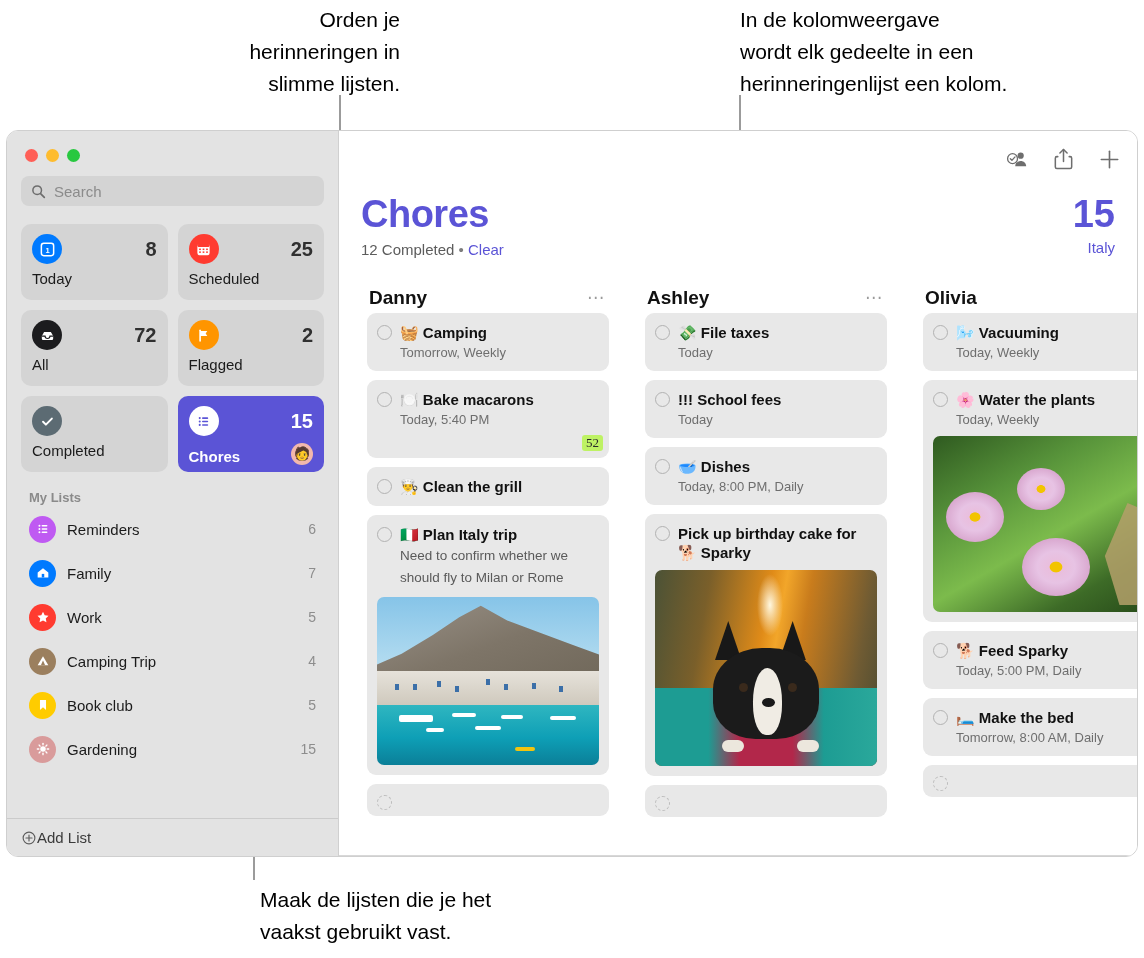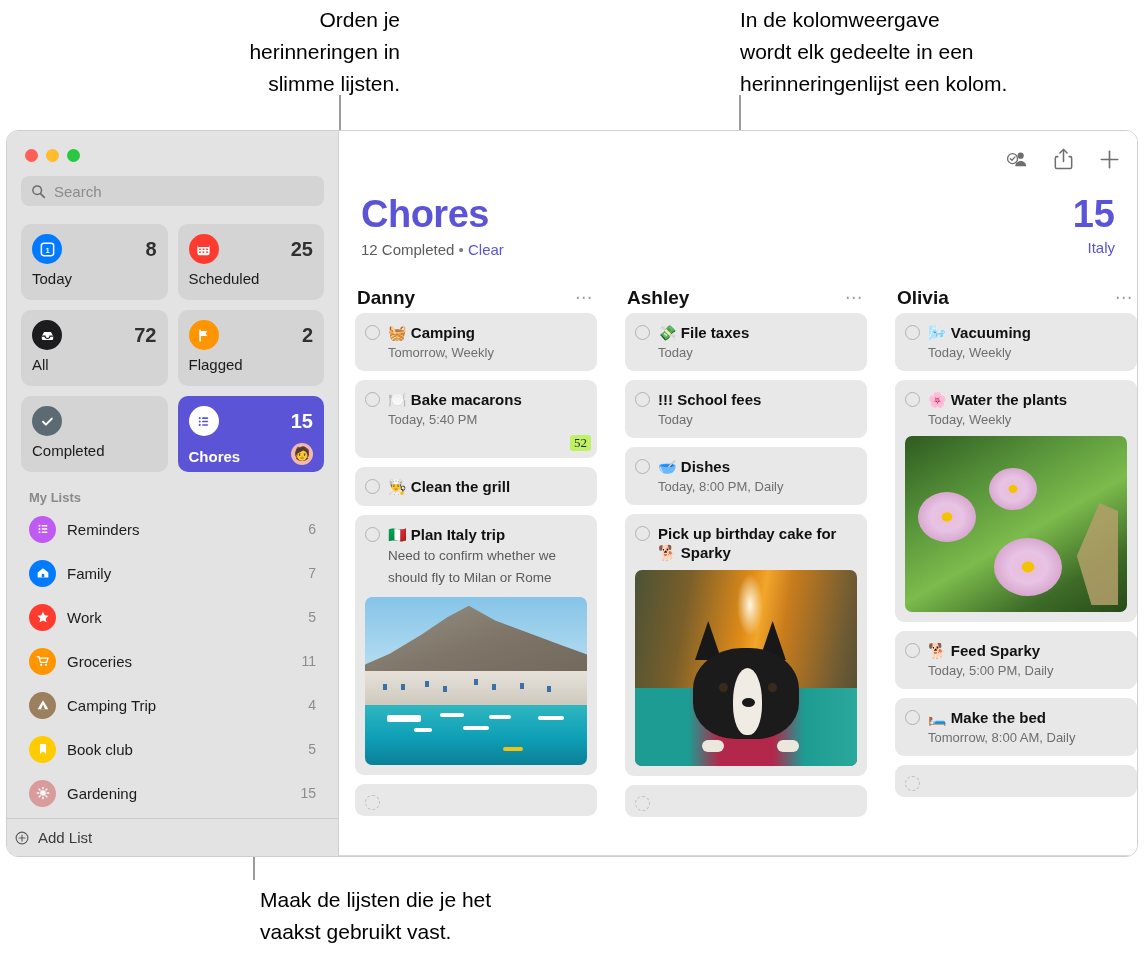--- a/index.html
+++ b/index.html
@@ -131,21 +131,21 @@
     flex: none;
     display: flex; align-items: center; justify-content: center;
   }
   .list-name { flex: 1; font-size: 15px; color: #1b1b1b; }
   .list-count { font-size: 14px; color: #8d8d8d; }
 
   #add-list-bar {
     height: 38px;
     border-top: 1px solid #cbcbcb;
     display: flex; align-items: center;
-    gap: 8px; padding-left: 7px;
+    padding-left: 14px;
     cursor: pointer;
   }
   #add-list-label { font-size: 15px; color: #3b3b3b; }
 
   
   #main {
     flex: 1; height: 100%;
     background: #ffffff;
     position: relative;
     overflow: hidden;
@@ -172,22 +172,22 @@
     position: absolute; right: 22px; top: 62px;
     text-align: right;
   }
   #count-num { font-size: 38px; font-weight: bold; color: #5b54d6; line-height: 42px; }
   #count-show { font-size: 15px; color: #5b54d6; cursor: pointer; margin-top: 4px; }
 
   #columns {
     position: absolute;
     left: 0; right: 0; top: 152px; bottom: 0;
     display: flex;
-    gap: 8px;
-    padding: 0 6px;
+    gap: 16px;
+    padding: 0 18px;
     overflow: hidden;
   }
   .column {
     width: 262px;
     flex: none;
     padding: 0 10px;
     overflow: hidden;
   }
   .col-head {
     display: flex; align-items: center; justify-content: space-between;
@@ -454,31 +454,20 @@
       <div class="list-row">
         <div class="list-icon" style="background:#ff3b30">
           <svg width="16" height="16" viewBox="0 0 18 18">
             <path d="M9 3.2 L10.9 7.1 L15.2 7.7 L12.1 10.7 L12.9 15 L9 13 L5.1 15 L5.9 10.7 L2.8 7.7 L7.1 7.1 Z" fill="#fff"></path>
           </svg>
         </div>
         <div class="list-name">Work</div>
         <div class="list-count">5</div>
       </div>
 
-      <div class="list-row">
-        <div class="list-icon" style="background:#ff9500">
-          <svg width="16" height="16" viewBox="0 0 18 18">
-            <path d="M2.6 4.2 H4.4 L6.2 10.6 H13 L14.6 5.8 H5.2" fill="none" stroke="#fff" stroke-width="1.5" stroke-linecap="round" stroke-linejoin="round"></path>
-            <circle cx="7" cy="13.4" r="1.2" fill="#fff"></circle>
-              <circle cx="12.3" cy="13.4" r="1.2" fill="#fff"></circle>
-          </svg>
-        </div>
-        <div class="list-name">Groceries</div>
-        <div class="list-count">11</div>
-      </div>
 
       <div class="list-row">
         <div class="list-icon" style="background:#9b7f5e">
           <svg width="16" height="16" viewBox="0 0 18 18">
             <path d="M9 3.6 L15 13.8 H3 Z" fill="#fff"></path>
             <path d="M9 8.4 L11.4 13.8 H6.6 Z" fill="#9b7f5e"></path>
           </svg>
         </div>
         <div class="list-name">Camping Trip</div>
         <div class="list-count">4</div>

